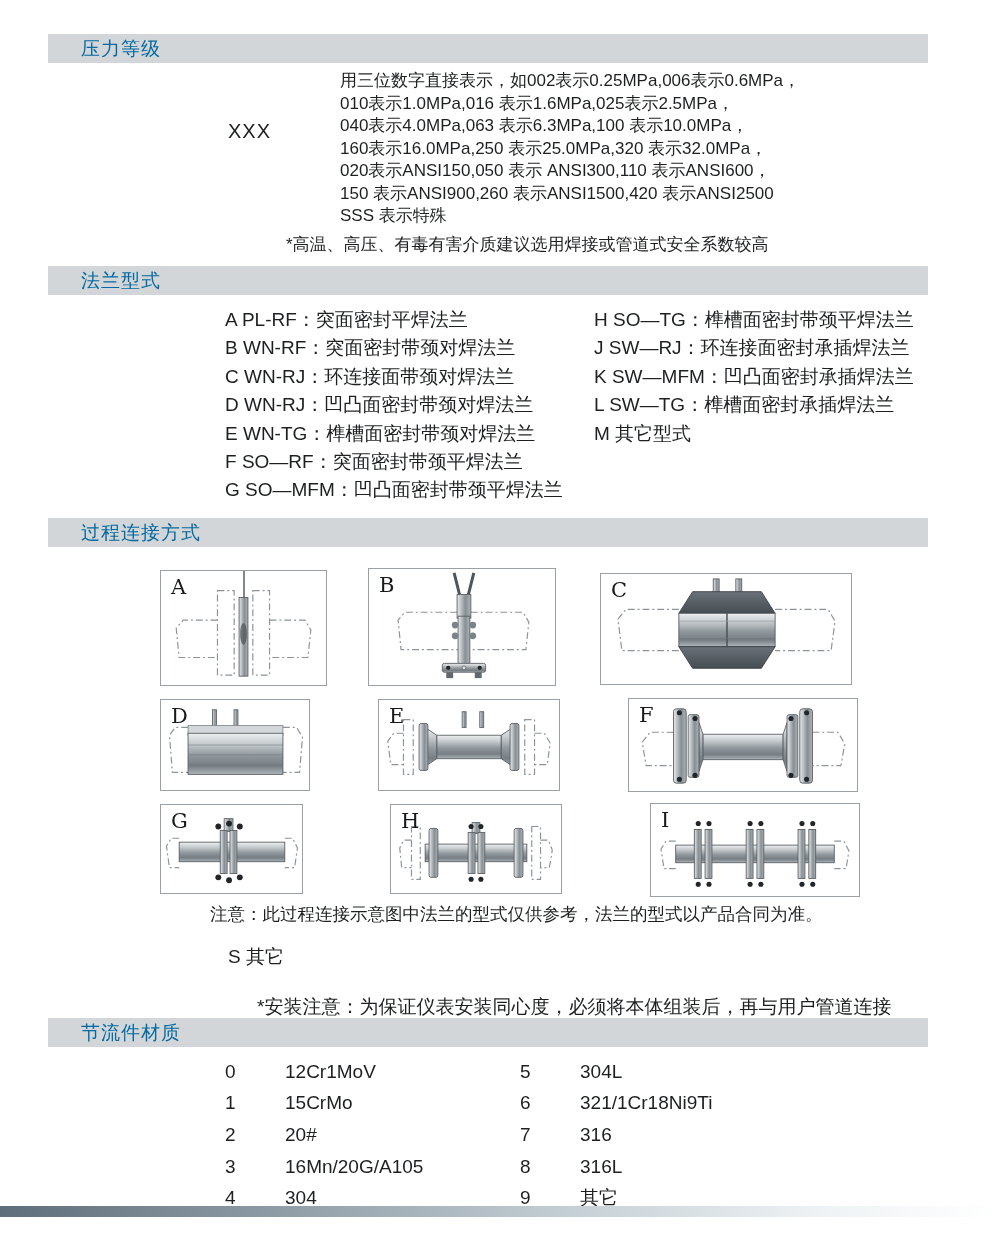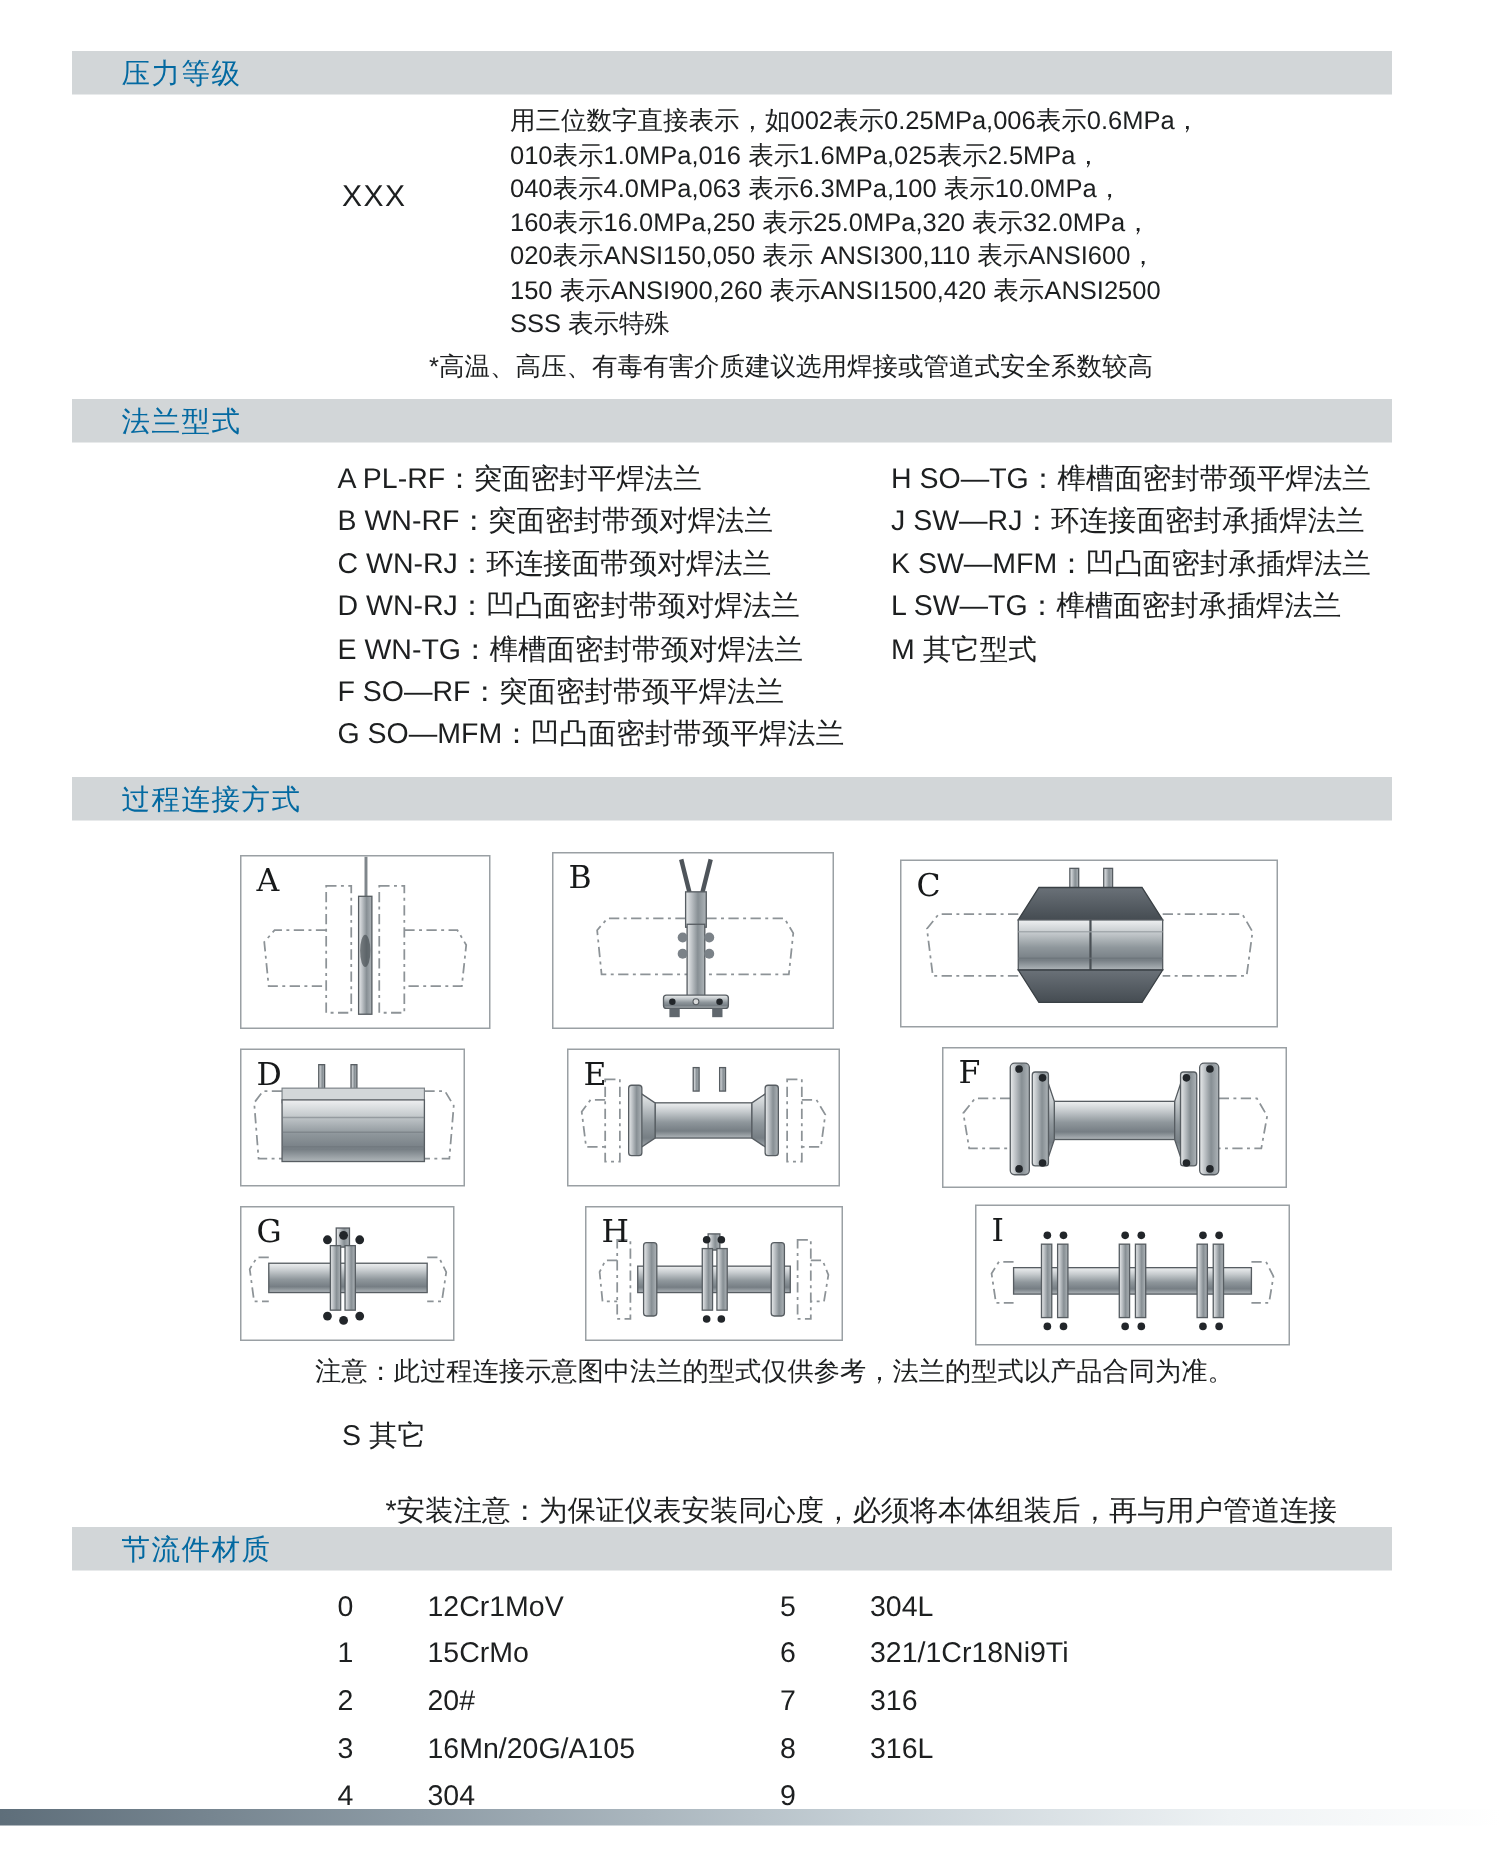--- a/index.html
+++ b/index.html
@@ -288,16 +288,17 @@
     <div>20#</div>
     <div>7</div>
     <div>316</div>
     <div>3</div>
     <div>16Mn/20G/A105</div>
     <div>8</div>
     <div>316L</div>
     <div>4</div>
     <div>304</div>
     <div>9</div>
+    <div>其它</div>
   </div>
 
   <div class="footbar"></div>
 </div>
 
 </body></html>

